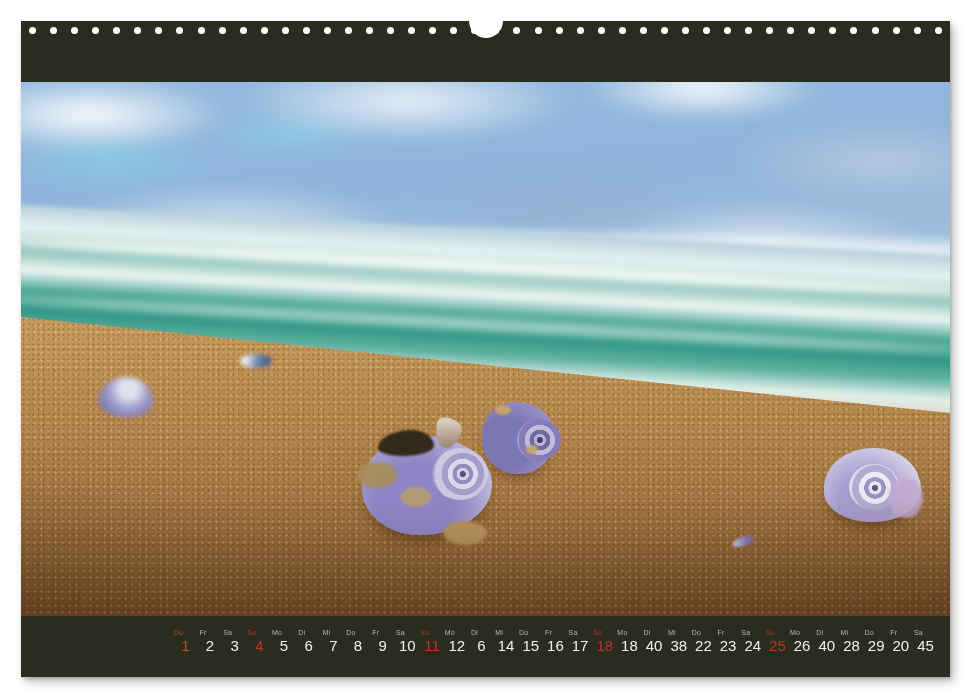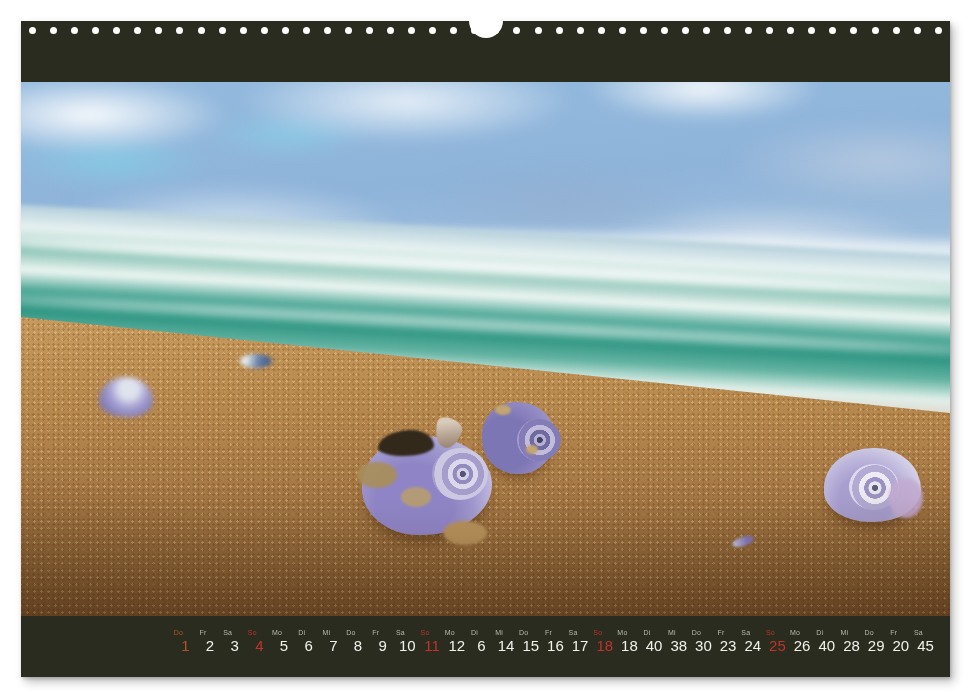--- a/index.html
+++ b/index.html
@@ -358,21 +358,21 @@
         <div class="day-cell normal">
           <span class="wd">Di</span>
           <span class="num">40</span>
         </div>
         <div class="day-cell normal">
           <span class="wd">Mi</span>
           <span class="num">38</span>
         </div>
         <div class="day-cell normal">
           <span class="wd">Do</span>
-          <span class="num">30</span>
+          <span class="num">22</span>
         </div>
         <div class="day-cell normal">
           <span class="wd">Fr</span>
           <span class="num">23</span>
         </div>
         <div class="day-cell normal">
           <span class="wd">Sa</span>
           <span class="num">24</span>
         </div>
         <div class="day-cell sunday">

